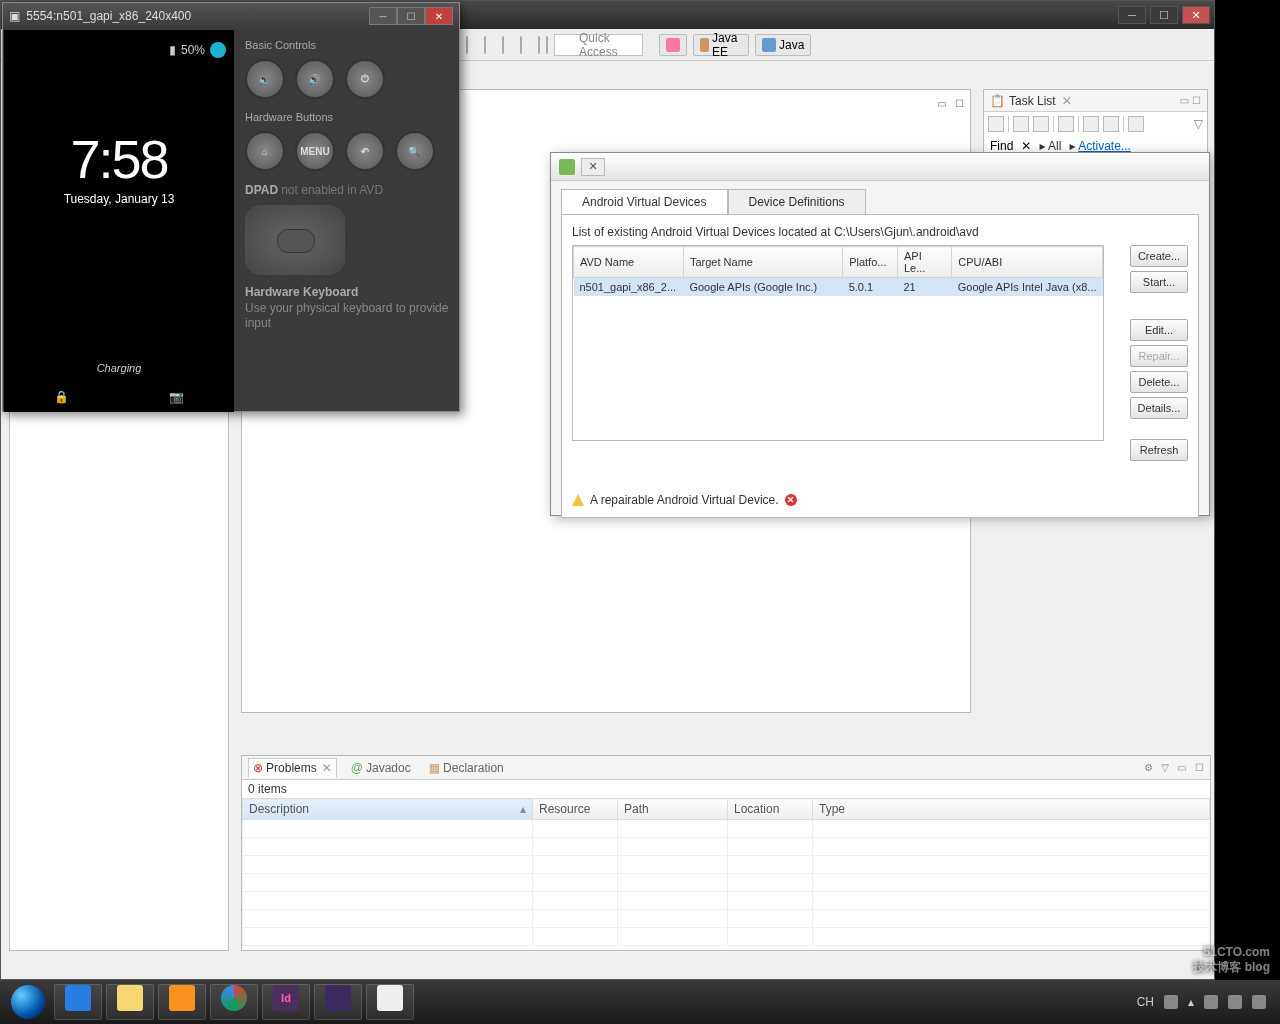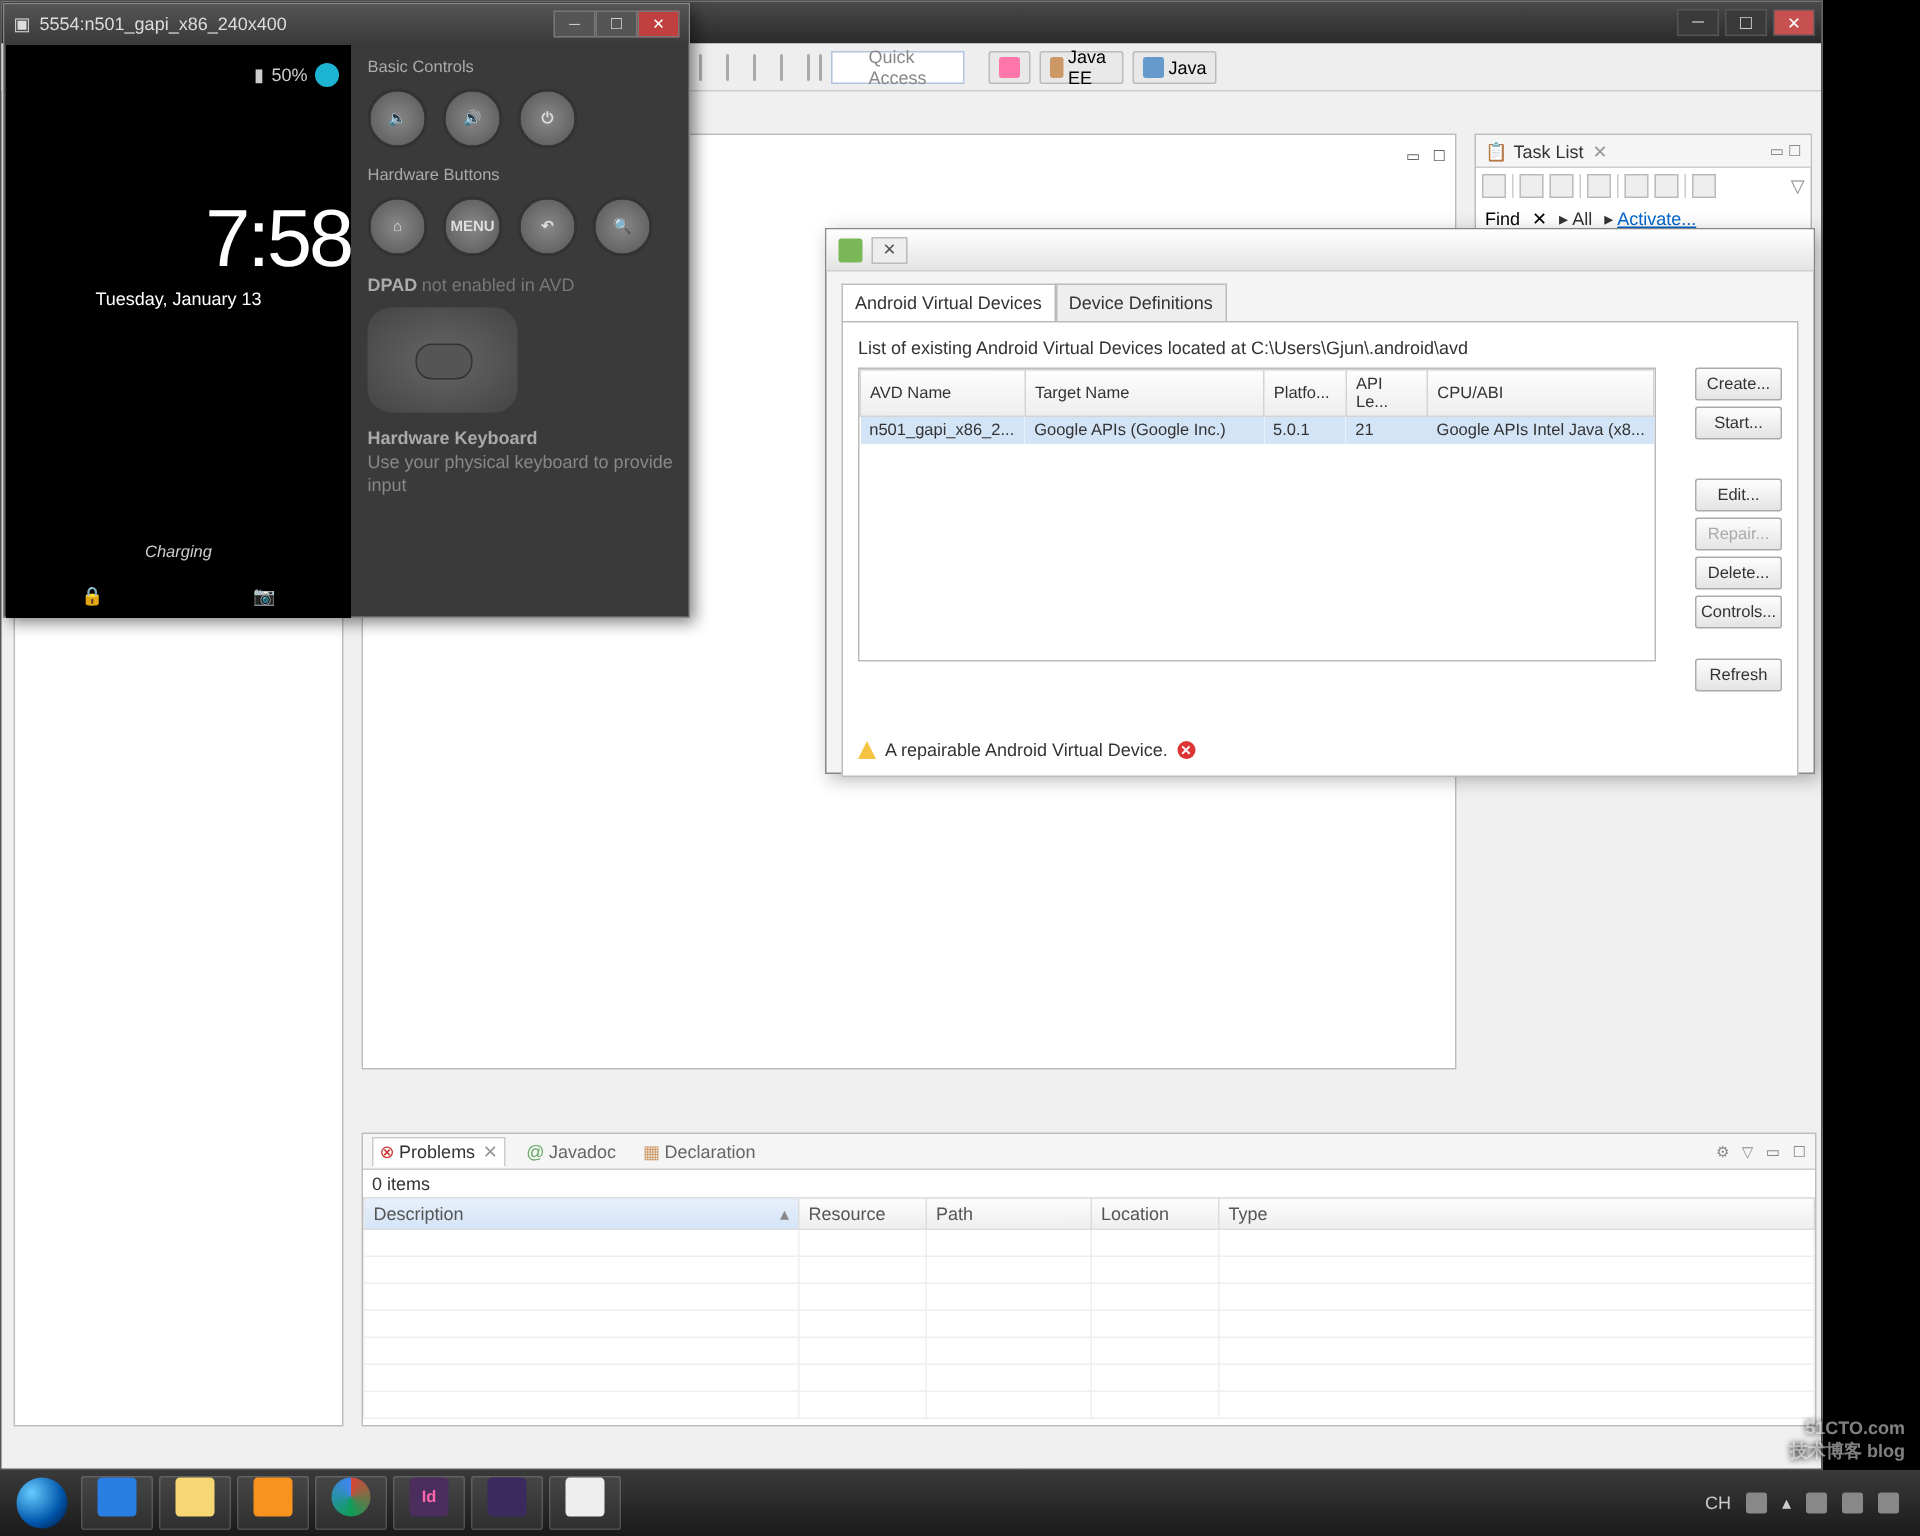--- a/index.html
+++ b/index.html
@@ -49,41 +49,41 @@
 .emu{position:absolute;left:2px;top:2px;width:458px;height:410px;background:#3a3a3a;border:1px solid #888;box-shadow:3px 3px 10px rgba(0,0,0,.5);z-index:30}
 .emu-title{height:26px;background:linear-gradient(#555,#3a3a3a);display:flex;align-items:center;padding:0 6px;gap:6px;color:#ddd;font-size:11px}
 .emu-title-txt{flex:1}
 .emu-win-btns{display:flex;gap:0}
 .emu-win-btn{width:28px;height:18px;background:#555;border:1px solid #777;color:#ccc;display:flex;align-items:center;justify-content:center;font-size:10px}
 .emu-win-btn.close{background:#c04040;color:#fff}
 .emu-body{display:flex;height:calc(100% - 26px)}
 .emu-screen{width:230px;height:382px;background:#000;position:relative;color:#fff;margin:1px}
 .emu-status{position:absolute;top:12px;right:8px;display:flex;align-items:center;gap:5px;font-size:10px;color:#ccc}
 .emu-avatar{width:16px;height:16px;border-radius:50%;background:#1db4d4}
-.emu-time{position:absolute;top:98px;left:0;right:0;text-align:right;font-size:54px;font-weight:200;font-family:sans-serif;letter-spacing:-2px}
+.emu-time{position:absolute;top:98px;left:0;right:0;text-align:center;font-size:54px;font-weight:200;font-family:sans-serif;letter-spacing:-2px}
 .emu-date{position:absolute;top:162px;left:0;right:0;text-align:center;font-size:12px}
 .emu-charging{position:absolute;top:332px;left:0;right:0;text-align:center;font-size:11px;font-style:italic;color:#ccc}
 .emu-bottom{position:absolute;bottom:8px;left:0;right:0;display:flex;justify-content:space-around;color:#bbb}
 .emu-controls{flex:1;padding:10px 10px;color:#bbb}
 .emu-sec-title{font-size:11px;color:#aaa;margin-bottom:8px}
 .emu-btn-row{display:flex;gap:10px;margin-bottom:12px}
 .emu-cbtn{width:40px;height:40px;border-radius:50%;background:radial-gradient(#888,#555);border:2px solid #333;display:flex;align-items:center;justify-content:center;color:#ddd;font-size:10px;font-weight:bold}
 .emu-dpad{width:100px;height:70px;background:radial-gradient(#666,#444);border-radius:16px;position:relative;margin:6px 0 10px}
 .emu-dpad::before{content:"";position:absolute;left:32px;top:24px;width:36px;height:22px;background:#555;border-radius:11px;border:1px solid #333}
 .emu-hint{font-size:10px;color:#888;line-height:1.3}
 .emu-hint b{color:#aaa;font-weight:bold}
 
 
 .avd{position:absolute;left:550px;top:152px;width:660px;height:364px;background:#f4f4f4;border:1px solid #888;box-shadow:3px 3px 12px rgba(0,0,0,.3);z-index:40}
 .avd-title{height:28px;background:linear-gradient(#fff,#e4e4e4);display:flex;align-items:center;padding:0 8px;gap:6px;border-bottom:1px solid #ccc}
 .avd-ico{width:16px;height:16px;background:#7ab857;border-radius:2px}
 .avd-title-txt{flex:1;color:#333}
 .avd-winbtn{width:24px;height:18px;border:1px solid #bbb;background:#eee;display:flex;align-items:center;justify-content:center;font-size:11px;color:#555}
 .avd-tabs{display:flex;padding:8px 10px 0;gap:0}
-.avd-tab{padding:5px 8px;border:1px solid #bbb;background:#eee;color:#333;margin-bottom:-1px}
+.avd-tab{padding:5px 20px;border:1px solid #bbb;background:#eee;color:#333;margin-bottom:-1px}
 .avd-tab.active{background:#fff;border-bottom:1px solid #fff}
 .avd-content{margin:0 10px 8px;padding:10px;background:#fff;border:1px solid #bbb;height:304px;position:relative}
 .avd-desc{color:#333;margin-bottom:6px}
 .avd-main-row{display:flex;gap:26px}
 .avd-table-wrap{flex:1;border:1px solid #bbb}
 .avd-table{width:100%;border-collapse:collapse}
 .avd-table th{text-align:left;font-weight:normal;background:linear-gradient(#fdfdfd,#eee);border:1px solid #d4d4d4;padding:3px 6px;color:#333;font-size:11px}
 .avd-table td{padding:3px 6px;font-size:11px;color:#333;white-space:nowrap;overflow:hidden;text-overflow:ellipsis}
 .avd-table tr.sel td{background:#d4e4f7}
 .avd-btns{width:58px;display:flex;flex-direction:column;gap:4px}
@@ -341,21 +341,21 @@
         </tbody>
           </table>
       </div>
       <div class="avd-btns">
         <button class="avd-btn">Create...</button>
         <button class="avd-btn">Start...</button>
         <div style="height:18px"></div>
         <button class="avd-btn">Edit...</button>
         <button class="avd-btn" disabled="">Repair...</button>
         <button class="avd-btn">Delete...</button>
-        <button class="avd-btn">Controls...</button>
+        <button class="avd-btn">Details...</button>
         <div style="height:12px"></div>
         <button class="avd-btn">Refresh</button>
       </div>
     </div>
     <div class="avd-foot">
       <div class="warn-ico"></div>
       <span>A repairable Android Virtual Device.</span>
       <div class="err-ico">✕</div>
     </div>
   </div>

